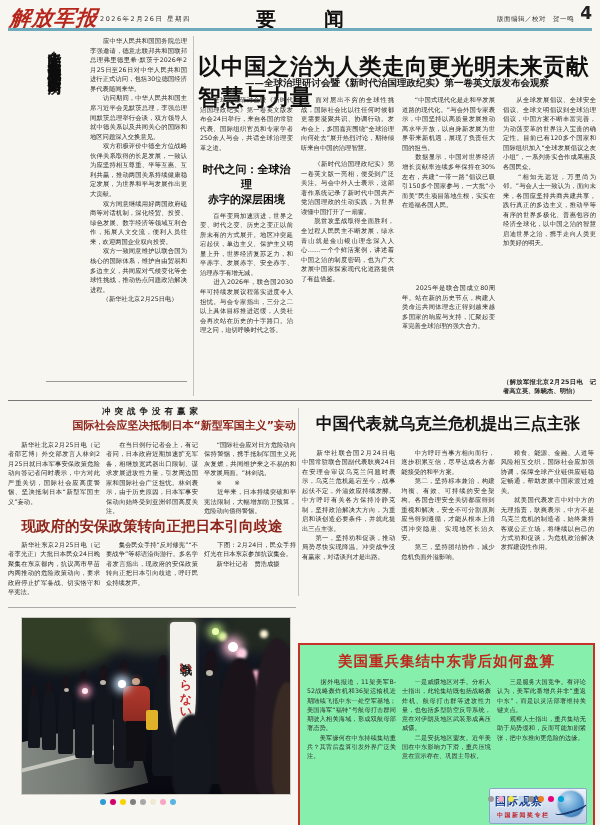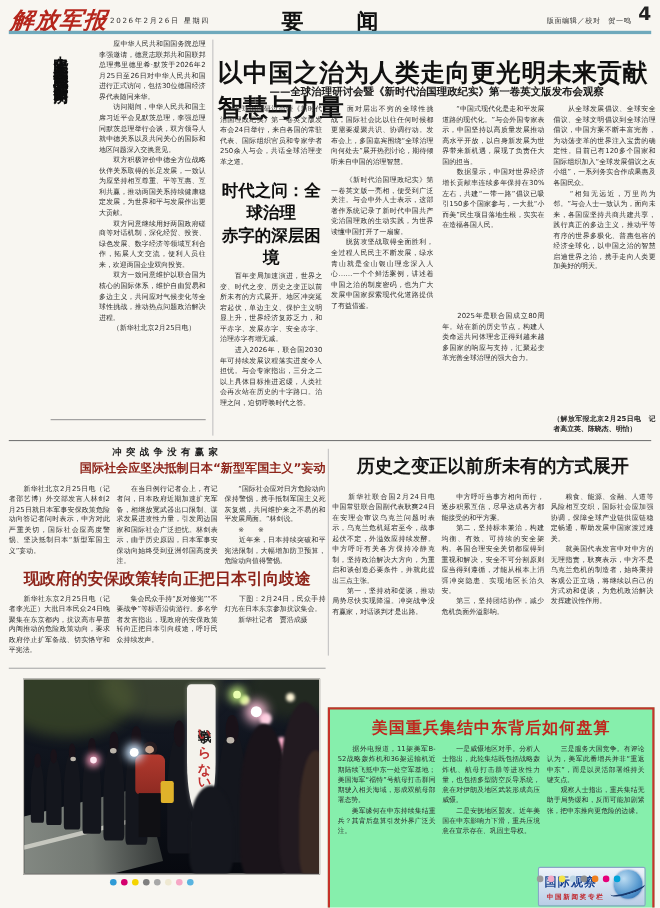--- a/index.html
+++ b/index.html
@@ -26,21 +26,21 @@
   
   .main-hl{left:198px;top:51px;width:398px;text-align:left;font-size:22.5px;font-weight:bold;
            color:#101010;letter-spacing:0.5px;}
   .main-sub{left:198px;top:77px;width:398px;text-align:center;font-size:9.5px;font-weight:bold;color:#1a1a1a;}
   .main-cols{left:200px;top:95px;width:396px;height:301px;display:flex;gap:8px;}
   .mcol{flex:1;overflow:hidden;display:flex;flex-direction:column;font-size:6.3px;line-height:1.52;
         text-align:justify;color:#2b2b2b;}
   .fix64{height:64px;overflow:hidden;flex:none;}
   .fix188{height:188px;overflow:hidden;flex:none;}
   .grow{flex:1 1 auto;overflow:hidden;}
-  .subhead{flex:none;font-size:15px;font-weight:bold;line-height:1.35;text-align:center;
+  .subhead{flex:none;font-size:11px;font-weight:bold;line-height:1.35;text-align:center;
            margin:4px 0 3px;color:#0d0d0d;white-space:pre-line;}
   .sig{flex:none;font-weight:bold;margin-top:2px;}
   .sect-rule{left:8px;top:400px;width:584px;height:1px;background:#777;}
   
   .kicker{left:8px;top:406px;width:288px;text-align:center;font-size:8.5px;font-weight:bold;
           letter-spacing:4px;color:#222;}
   .ml-hl{left:8px;top:418px;width:288px;text-align:right;font-size:11px;font-weight:bold;color:#8e251b;}
   .body3{display:flex;gap:6px;font-size:6.3px;line-height:1.5;text-align:justify;color:#2b2b2b;}
   .body3>div{flex:1;overflow:hidden;}
   .ml-body{left:8px;top:440px;width:288px;height:74px;}
@@ -171,21 +171,21 @@
 <div class="abs jp-hl">现政府的安保政策转向正把日本引向歧途</div>
 <div class="abs body3 jp-body">
   <div class="pre">　　新华社东京2月25日电（记者李光正）大批日本民众24日晚聚集在东京都内，抗议高市早苗内阁推动的危险政策动向，要求政府停止扩军备战、切实恪守和平宪法。</div>
   <div class="pre">　　集会民众手持“反对修宪”“不要战争”等标语沿街游行。多名学者发言指出，现政府的安保政策转向正把日本引向歧途，呼吁民众持续发声。</div>
   <div class="pre">　　下图：2月24日，民众手持灯光在日本东京参加抗议集会。
 　　新华社记者　贾浩成摄</div>
 </div>
 <div class="abs jp-rule"></div>
 <div class="abs vrule2"></div>
 
-<div class="abs ur-hl">历史之变正以前所未有的方式展开</div>
+<div class="abs ur-hl">中国代表就乌克兰危机提出三点主张</div>
 <div class="abs body3 ur-body">
   <div class="pre">　　新华社联合国2月24日电　中国常驻联合国副代表耿爽24日在安理会审议乌克兰问题时表示，乌克兰危机延宕至今，战事起伏不定，外溢效应持续发酵。中方呼吁有关各方保持冷静克制，坚持政治解决大方向，为重启和谈创造必要条件，并就此提出三点主张。
 　　第一，坚持劝和促谈，推动局势尽快实现降温。冲突战争没有赢家，对话谈判才是出路。</div>
   <div class="pre">　　中方呼吁当事方相向而行，逐步积累互信，尽早达成各方都能接受的和平方案。
 　　第二，坚持标本兼治，构建均衡、有效、可持续的安全架构。各国合理安全关切都应得到重视和解决，安全不可分割原则应当得到遵循，才能从根本上消弭冲突隐患、实现地区长治久安。
 　　第三，坚持团结协作，减少危机负面外溢影响。</div>
   <div class="pre">　　粮食、能源、金融、人道等风险相互交织，国际社会应加强协调，保障全球产业链供应链稳定畅通，帮助发展中国家渡过难关。
 　　就美国代表发言中对中方的无理指责，耿爽表示，中方不是乌克兰危机的制造者，始终秉持客观公正立场，将继续以自己的方式劝和促谈，为危机政治解决发挥建设性作用。</div>
 </div>
 

